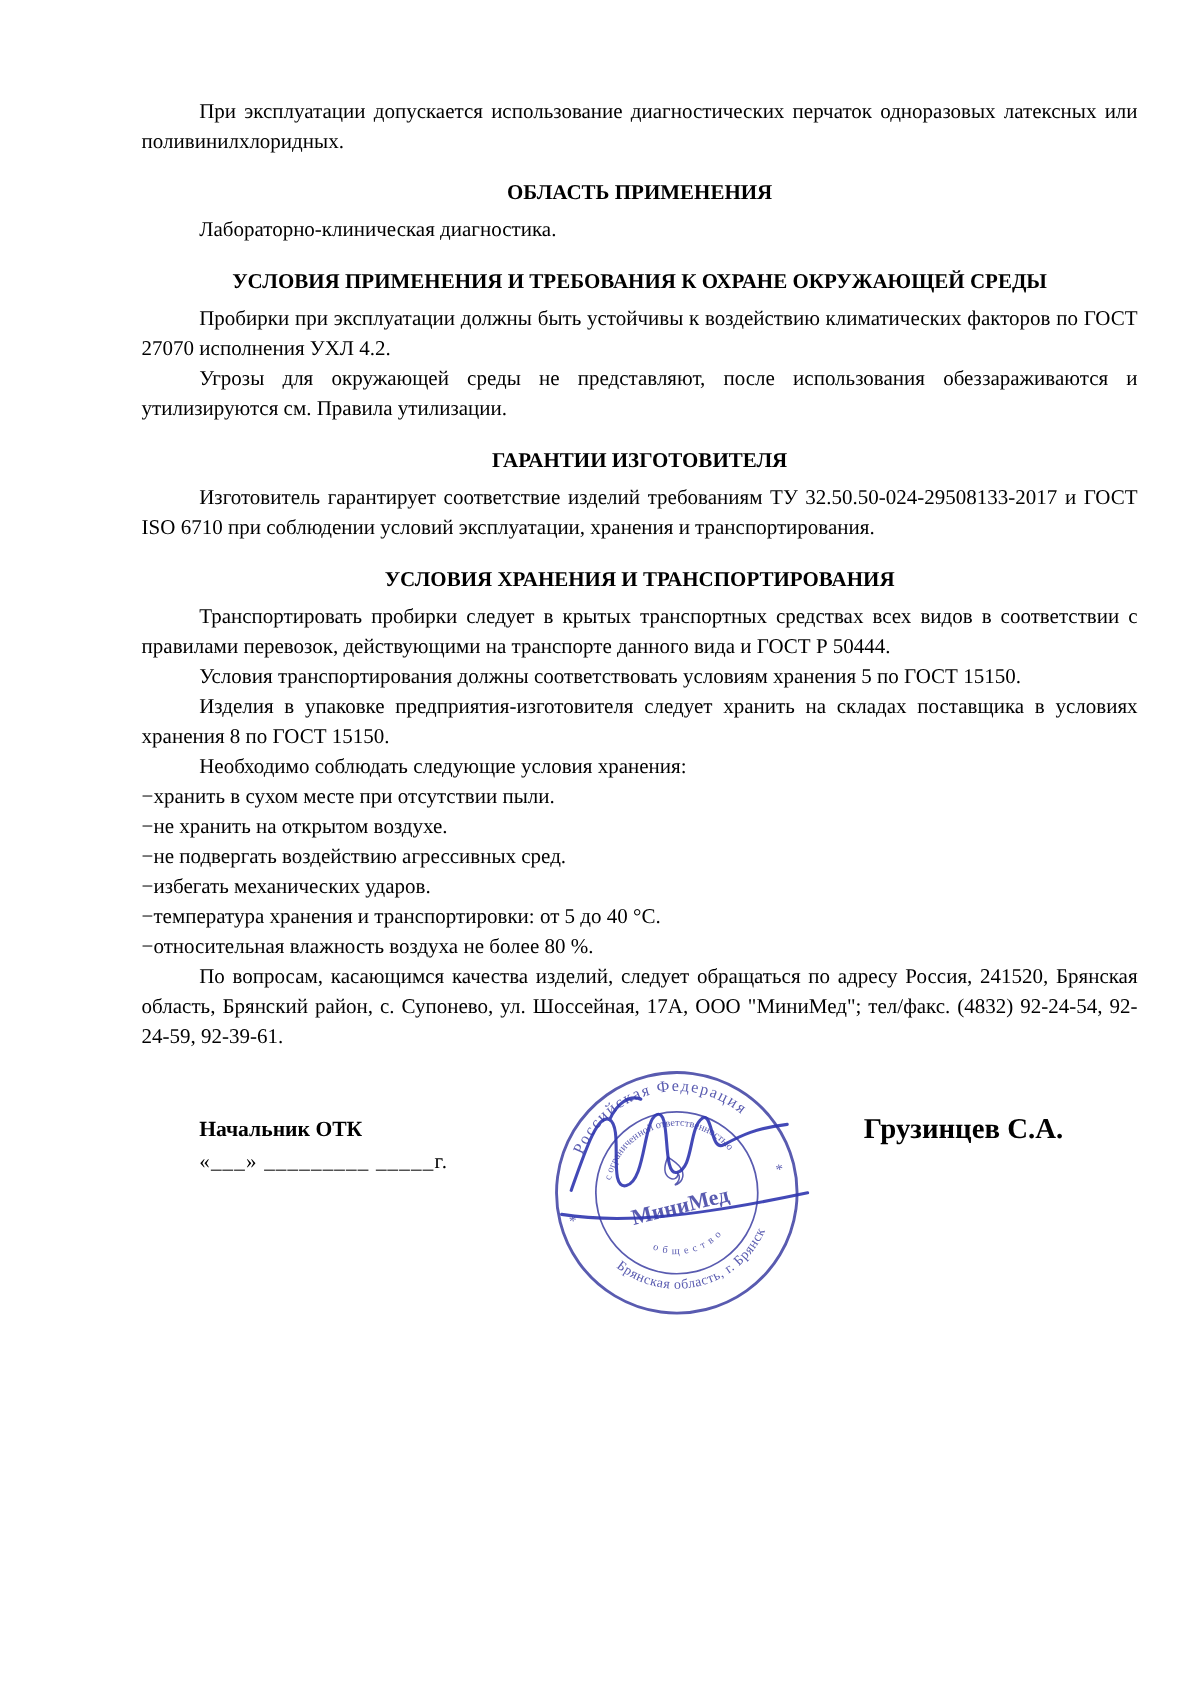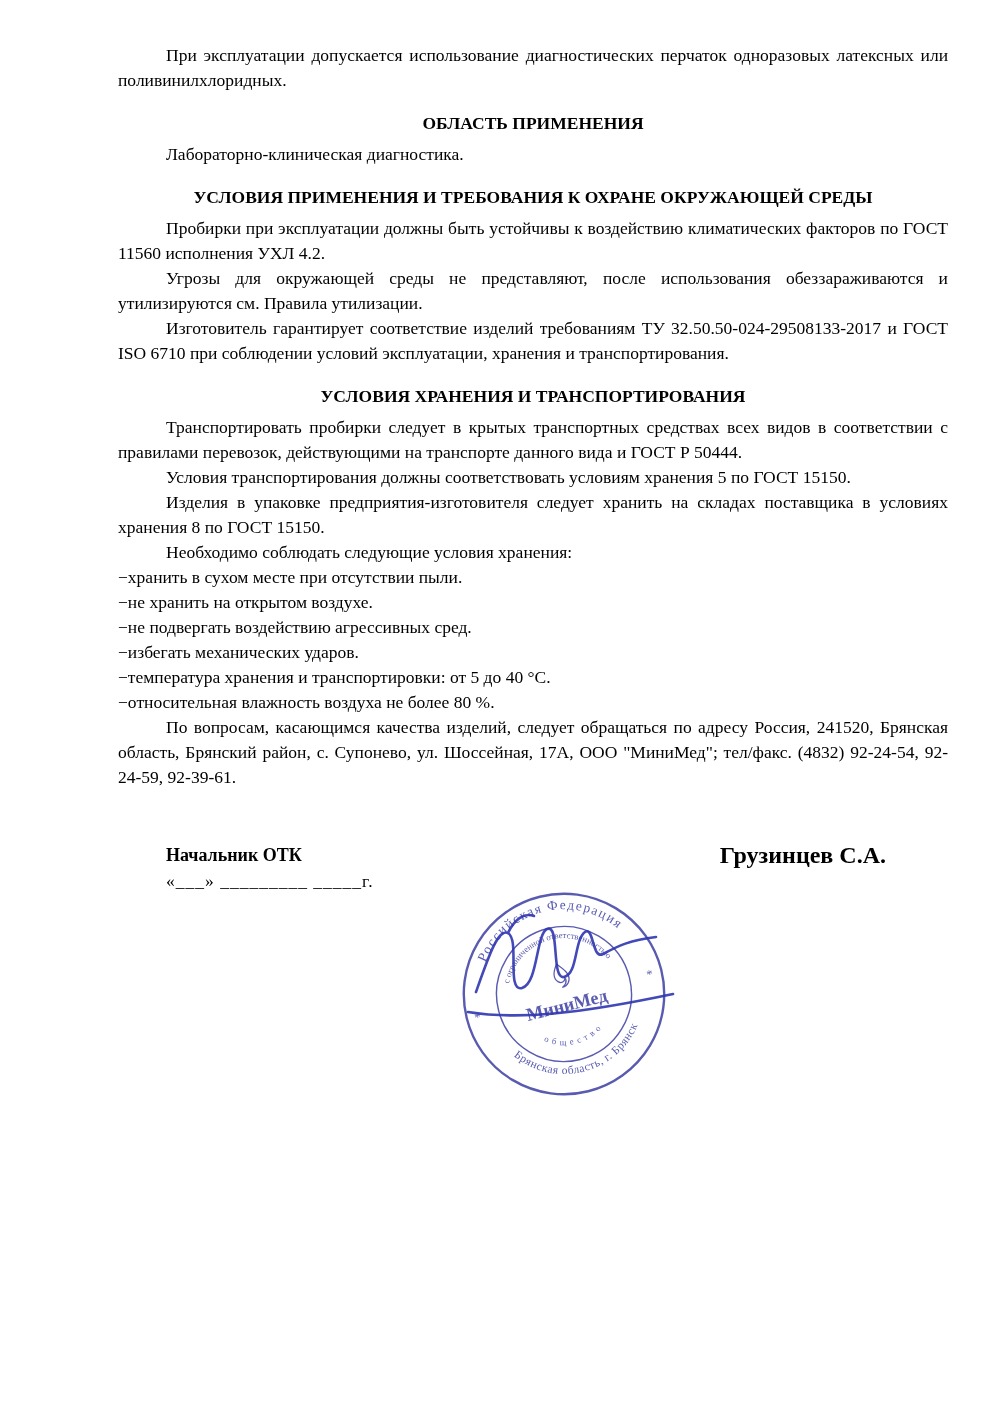--- a/index.html
+++ b/index.html
@@ -10,21 +10,21 @@
   .page {
     position: relative;
     width: 1000px;
     height: 1414px;
     background: #ffffff;
     color: #000000;
     font-family: "Liberation Serif", serif;
     overflow: hidden;
   }
   .content {
-    padding: 43px 52px 0 118px;
+    padding: 80px 52px 0 118px;
   }
   .para {
     margin: 0;
     font-size: 17.5px;
     line-height: 25px;
     text-align: justify;
   }
   .indent {
     text-indent: 48px;
   }
@@ -86,23 +86,24 @@
 <div class="page">
 
   <div class="content">
 
     <p class="para indent">При эксплуатации допускается использование диагностических перчаток одноразовых латексных или поливинилхлоридных.</p>
 
     <h2 class="heading">ОБЛАСТЬ ПРИМЕНЕНИЯ</h2>
     <p class="para indent">Лабораторно-клиническая диагностика.</p>
 
     <h2 class="heading">УСЛОВИЯ ПРИМЕНЕНИЯ И ТРЕБОВАНИЯ К ОХРАНЕ ОКРУЖАЮЩЕЙ СРЕДЫ</h2>
-    <p class="para indent">Пробирки при эксплуатации должны быть устойчивы к воздействию климатических факторов по ГОСТ 11560 исполнения УХЛ 4.2.</p>
+    <p class="para indent">Пробирки при эксплуатации должны быть устойчивы к воздействию климатических факторов по ГОСТ 27070 исполнения УХЛ 4.2.</p>
     <p class="para indent">Угрозы для окружающей среды не представляют, после использования обеззараживаются и утилизируются см. Правила утилизации.</p>
 
+    <h2 class="heading">ГАРАНТИИ ИЗГОТОВИТЕЛЯ</h2>
     <p class="para indent">Изготовитель гарантирует соответствие изделий требованиям ТУ 32.50.50-024-29508133-2017 и ГОСТ ISO 6710 при соблюдении условий эксплуатации, хранения и транспортирования.</p>
 
     <h2 class="heading">УСЛОВИЯ ХРАНЕНИЯ И ТРАНСПОРТИРОВАНИЯ</h2>
     <p class="para indent">Транспортировать пробирки следует в крытых транспортных средствах всех видов в соответствии с правилами перевозок, действующими на транспорте данного вида и ГОСТ Р 50444.</p>
     <p class="para indent">Условия транспортирования должны соответствовать условиям хранения 5 по ГОСТ 15150.</p>
     <p class="para indent">Изделия в упаковке предприятия-изготовителя следует хранить на складах поставщика в условиях хранения 8 по ГОСТ 15150.</p>
     <p class="para indent">Необходимо соблюдать следующие условия хранения:</p>
 
     <p class="para list-item">−хранить в сухом месте при отсутствии пыли.</p>
     <p class="para list-item">−не хранить на открытом воздухе.</p>

